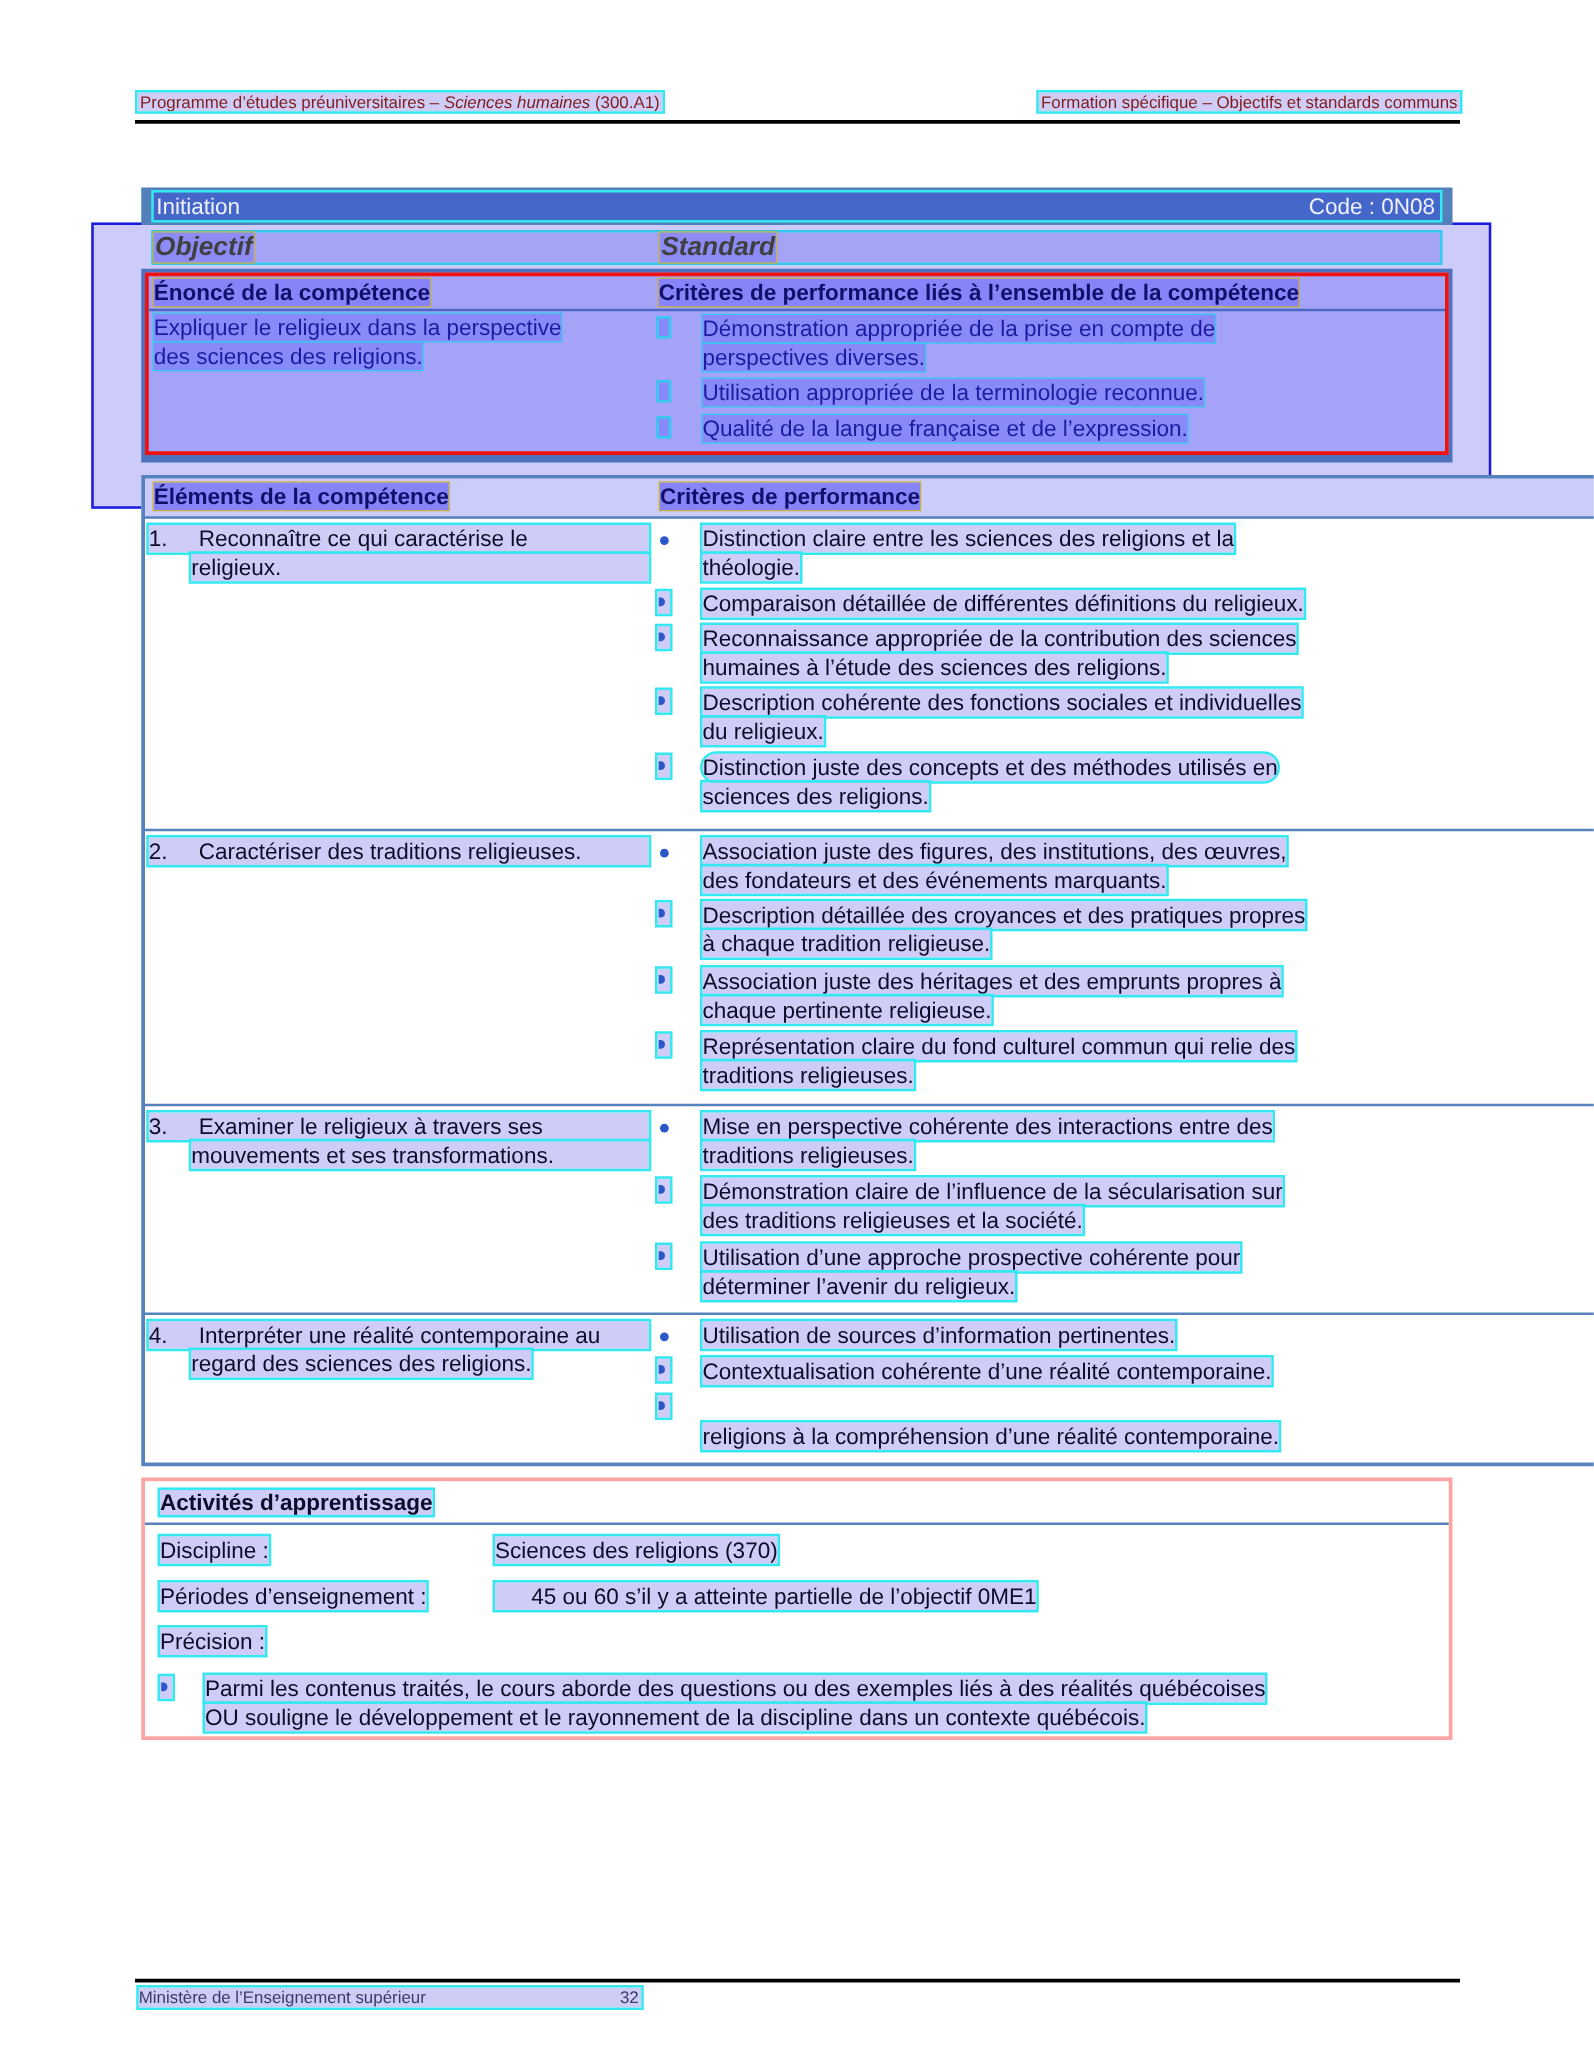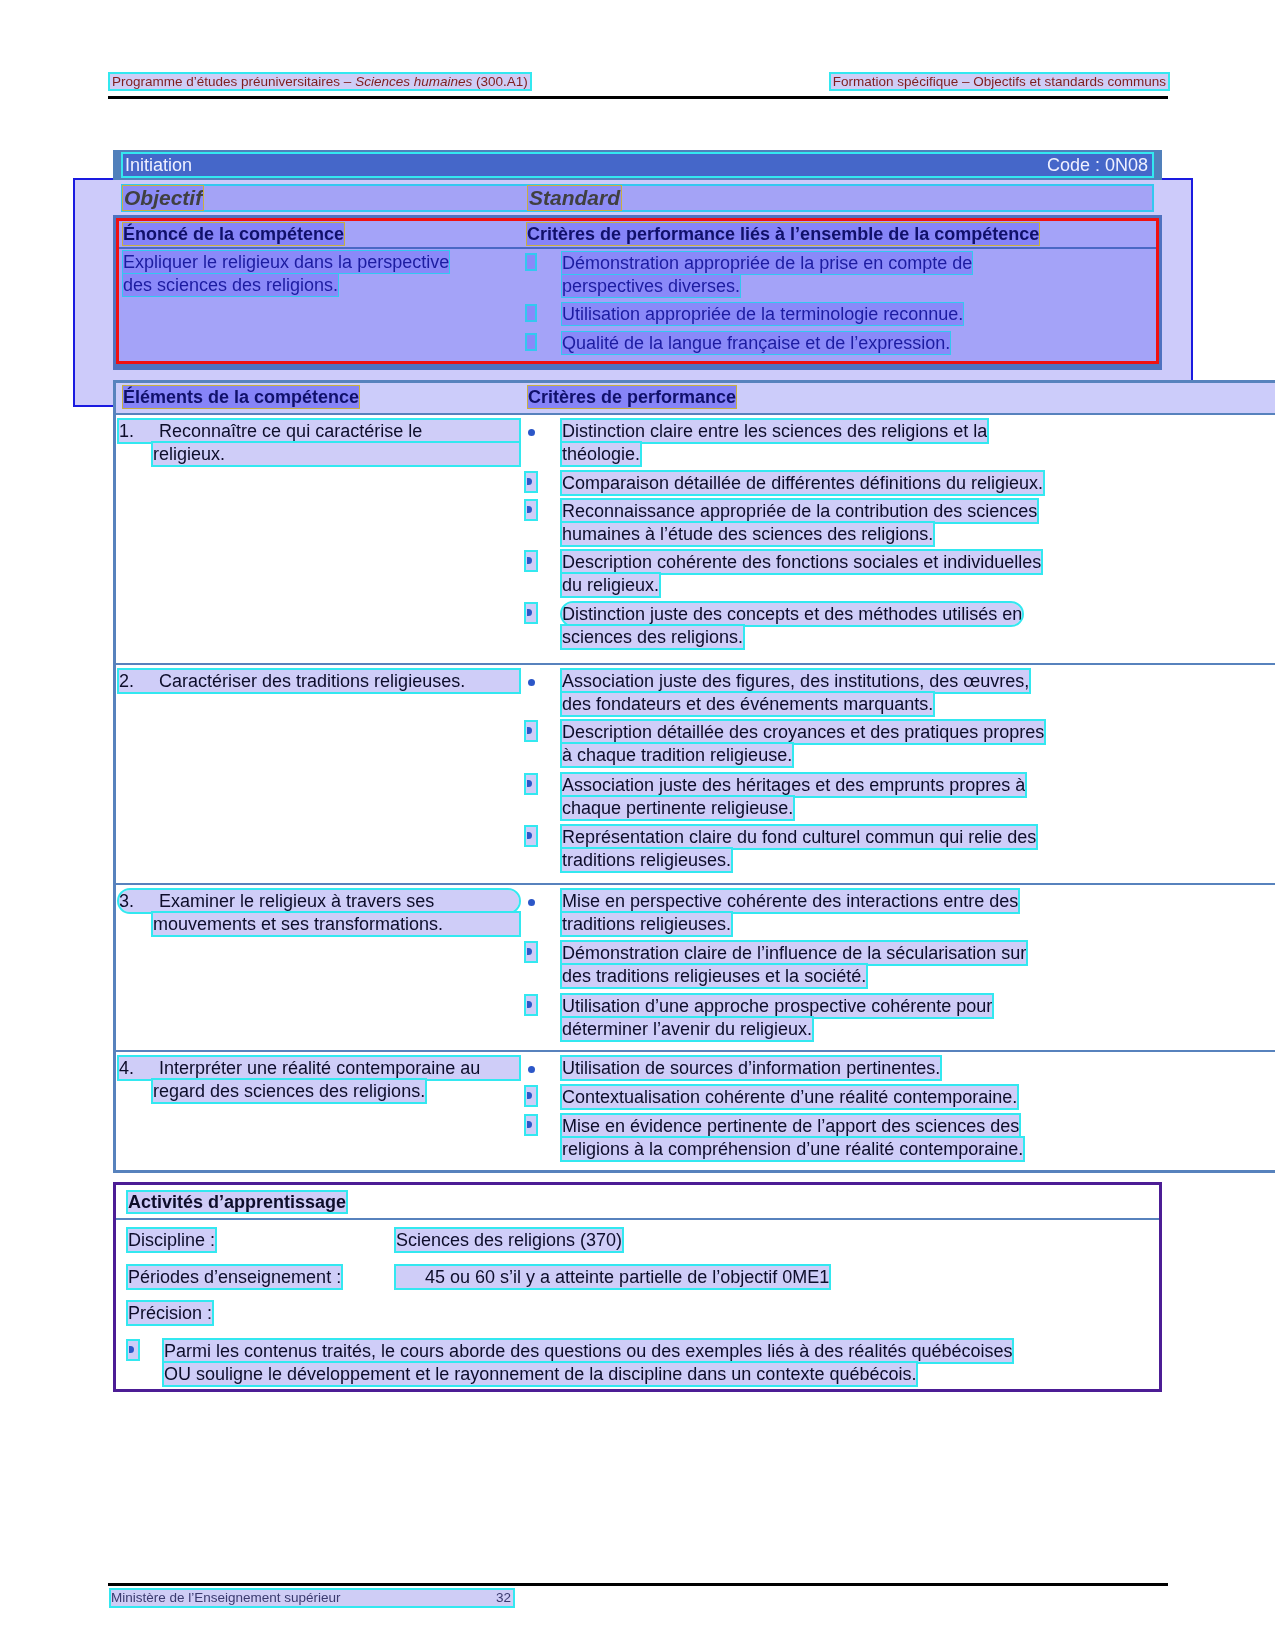--- a/index.html
+++ b/index.html
@@ -43,21 +43,21 @@
   
   .elements { left:113px; top:380px; width:1228px; height:793px; border:3px solid #5782bd; box-sizing:border-box; background:#fff; }
   .el-head { position:absolute; left:0; right:0; top:0; height:30px; background:#ccccfa; border-bottom:2px solid #5782bd; }
   .el-row { position:absolute; left:0; right:0; border-top:2px solid #5782bd; }
   .row-txt { position:absolute; font-size:18px; color:#0d0d2a; line-height:22px; background:#cfcdf8; outline:2px solid #33e8f0; white-space:nowrap; }
   .dot { position:absolute; width:7px; height:7px; border-radius:50%; background:#2c57c8; }
   .dot-box { position:absolute; width:10px; height:18px; background:#cfcdf8; outline:2px solid #33e8f0; }
   .dot-box::after { content:""; position:absolute; left:1px; top:5px; width:5px; height:7px; border-radius:0 4px 4px 0; background:#2c57c8; }
 
   
-  .activ { left:113px; top:1182px; width:1049px; height:210px; border:3px solid #4c1d95; box-sizing:border-box; background:#fff; }
+  .activ { left:113px; top:1182px; width:1049px; height:210px; border:3px solid #fca5a5; box-sizing:border-box; background:#fff; }
   .activ .head { position:absolute; left:0; right:0; top:0; height:33px; border-bottom:2px solid #5782bd; }
   .activ .title { position:absolute; left:12px; top:7px; font-size:18px; font-weight:bold; color:#0d0d2a; background:#cfcdf8; outline:2px solid #33e8f0; line-height:20px; }
 </style>
 </head>
 <body>
 
 <div class="abs run-header">
   <span class="l"><span>Programme d’études préuniversitaires – </span><i>Sciences humaines</i><span> (300.A1)</span></span>
   <span class="r">Formation spécifique – Objectifs et standards communs</span>
 </div>
@@ -142,21 +142,21 @@
     <span class="dot-box" style="left:410px; top:110px;"></span>
     <span class="row-txt" style="left:446px; top:109px;">Association juste des héritages et des emprunts propres à</span>
     <span class="row-txt" style="left:446px; top:132px;">chaque pertinente religieuse.</span>
 
     <span class="dot-box" style="left:410px; top:162px;"></span>
     <span class="row-txt" style="left:446px; top:161px;">Représentation claire du fond culturel commun qui relie des</span>
     <span class="row-txt" style="left:446px; top:184px;">traditions religieuses.</span>
   </div>
 
   <div class="el-row" style="top:500px; height:165px;">
-    <span class="row-txt" style="left:3px; top:5px; width:400px;border-radius:11px;"><span>3.</span>&nbsp;&nbsp;&nbsp;&nbsp;&nbsp;<span>Examiner le religieux à travers ses</span></span>
+    <span class="row-txt" style="left:3px; top:5px; width:400px;"><span>3.</span>&nbsp;&nbsp;&nbsp;&nbsp;&nbsp;<span>Examiner le religieux à travers ses</span></span>
     <span class="row-txt" style="left:37px; top:28px; width:366px;">mouvements et ses transformations.</span>
 
     <span class="dot" style="left:412px; top:14px;"></span>
     <span class="row-txt" style="left:446px; top:5px;">Mise en perspective cohérente des interactions entre des</span>
     <span class="row-txt" style="left:446px; top:28px;">traditions religieuses.</span>
 
     <span class="dot-box" style="left:410px; top:58px;"></span>
     <span class="row-txt" style="left:446px; top:57px;">Démonstration claire de l’influence de la sécularisation sur</span>
     <span class="row-txt" style="left:446px; top:80px;">des traditions religieuses et la société.</span>
 
@@ -169,21 +169,20 @@
     <span class="row-txt" style="left:3px; top:5px; width:400px;"><span>4.</span>&nbsp;&nbsp;&nbsp;&nbsp;&nbsp;<span>Interpréter une réalité contemporaine au</span></span>
     <span class="row-txt" style="left:37px; top:28px;">regard des sciences des religions.</span>
 
     <span class="dot" style="left:412px; top:14px;"></span>
     <span class="row-txt" style="left:446px; top:5px;">Utilisation de sources d’information pertinentes.</span>
 
     <span class="dot-box" style="left:410px; top:35px;"></span>
     <span class="row-txt" style="left:446px; top:34px;">Contextualisation cohérente d’une réalité contemporaine.</span>
 
     <span class="dot-box" style="left:410px; top:64px;"></span>
-    <span class="row-txt" style="left:446px; top:63px;">Mise en évidence pertinente de l’apport des sciences des</span>
     <span class="row-txt" style="left:446px; top:86px;">religions à la compréhension d’une réalité contemporaine.</span>
   </div>
 </div>
 
 <div class="abs activ">
   <div class="head">
     <span class="title">Activités d’apprentissage</span>
   </div>
   <span class="row-txt" style="left:12px; top:44px;">Discipline :</span>
   <span class="row-txt" style="left:280px; top:44px;">Sciences des religions (370)</span>

